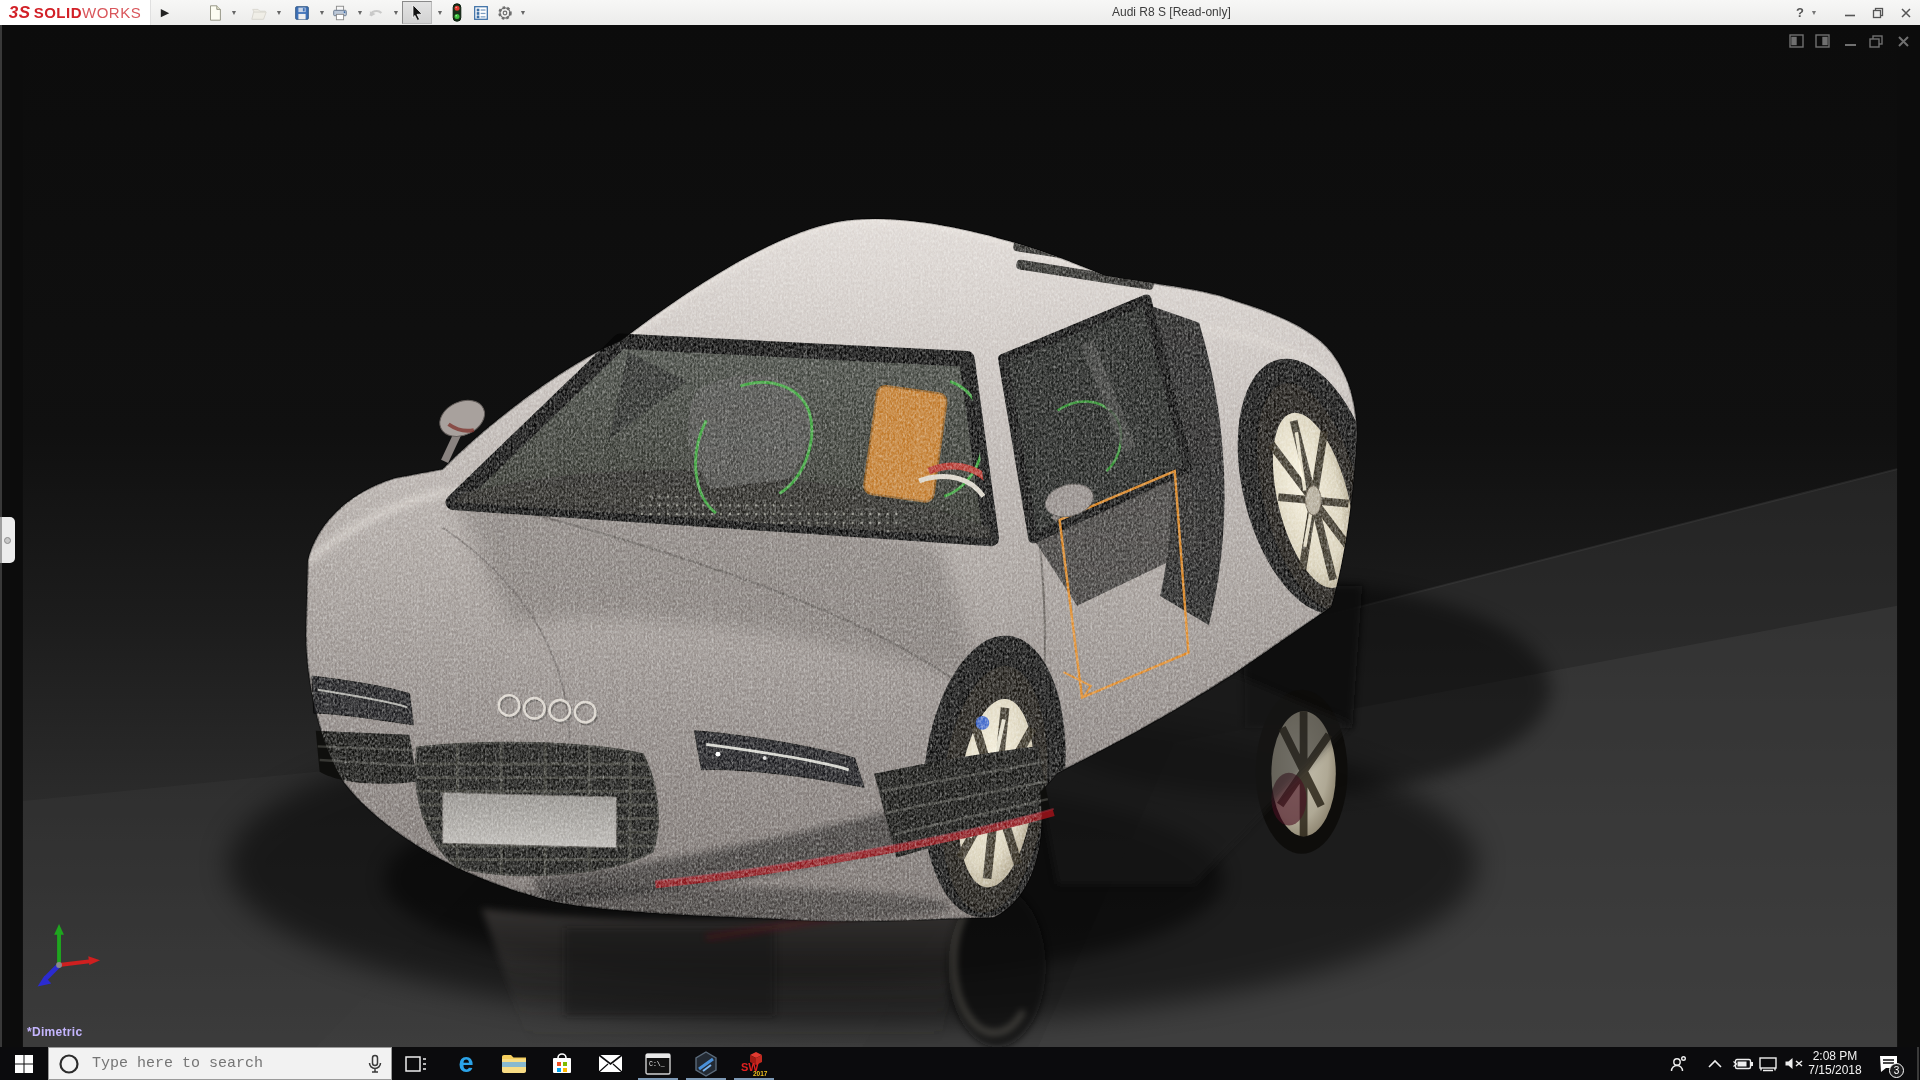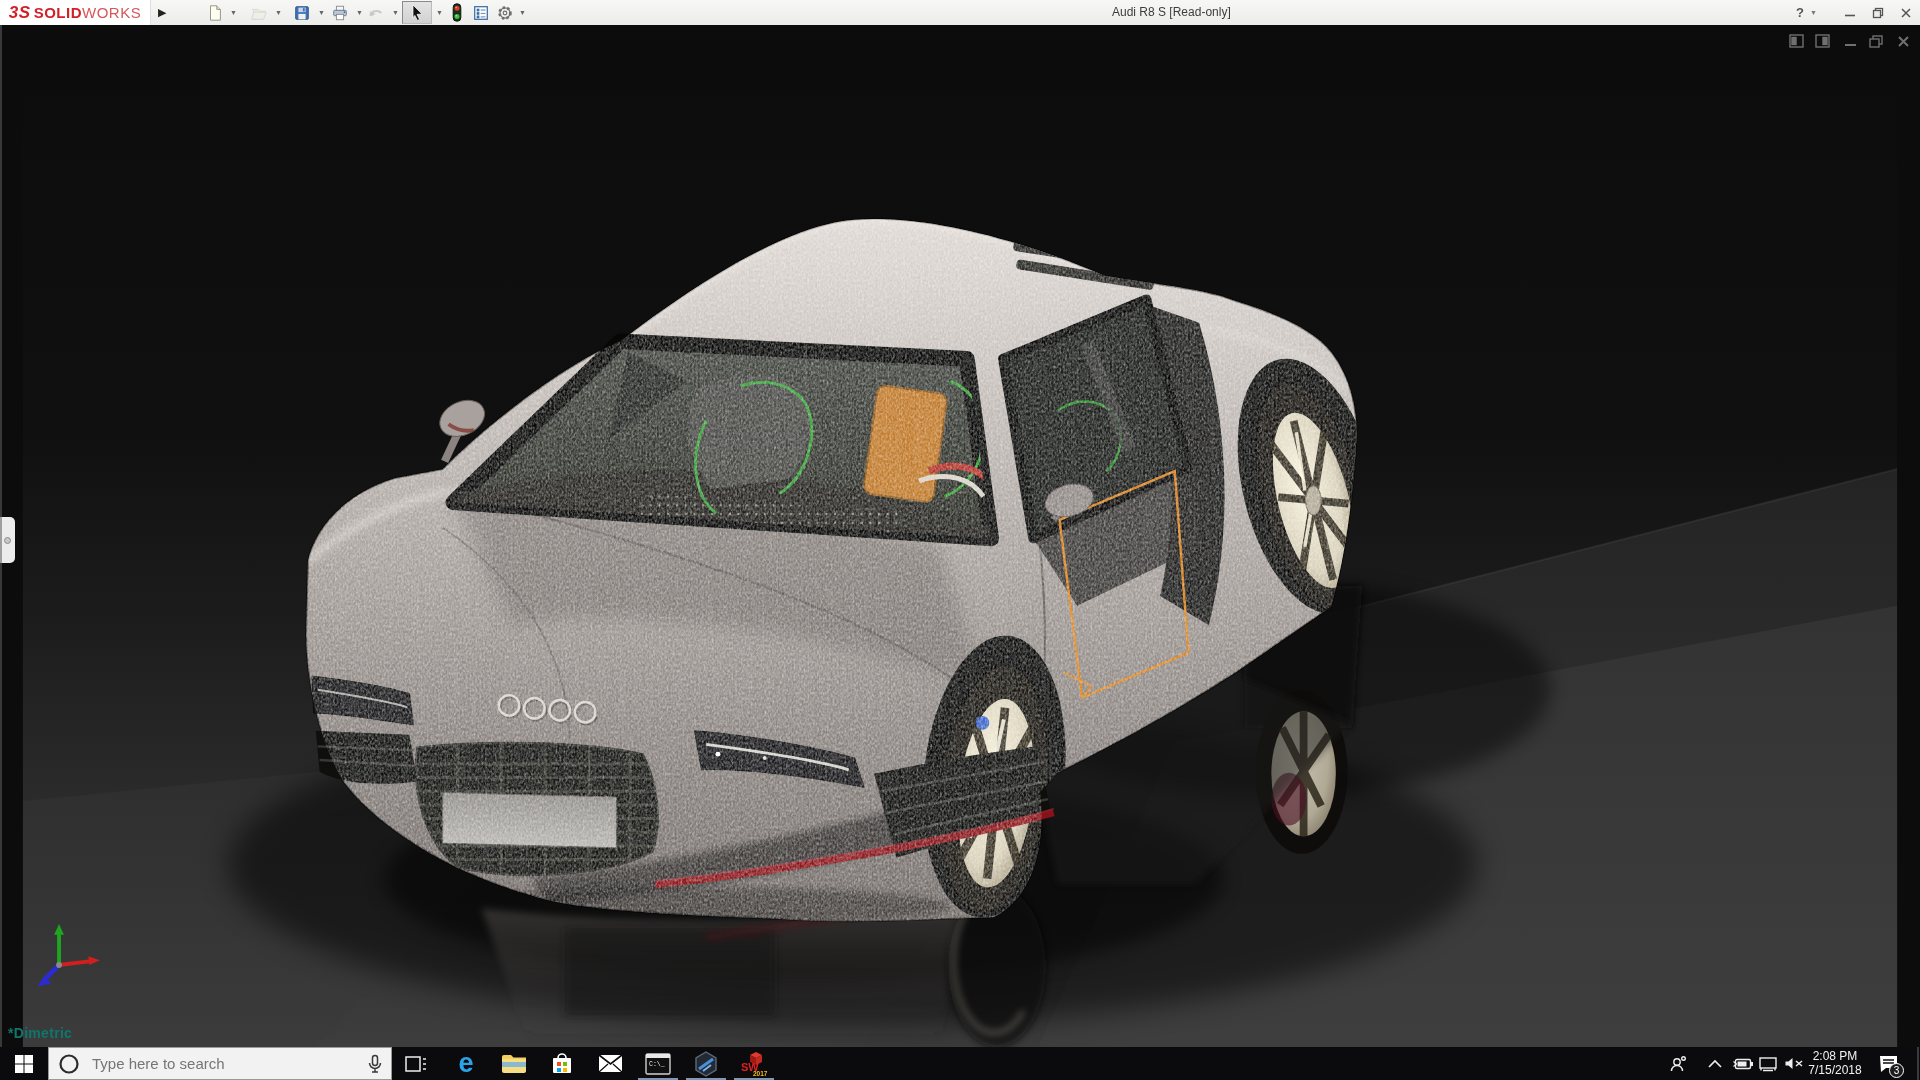--- a/index.html
+++ b/index.html
@@ -2,21 +2,21 @@
 <html><head>
 <meta charset="utf-8">
 <style>
   html,body{margin:0;padding:0;background:#000;}
   body{width:1920px;height:1080px;overflow:hidden;position:relative;
        font-family:"Liberation Sans",sans-serif;-webkit-font-smoothing:antialiased;}
   .abs{position:absolute;}
 
   
   #titlebar{left:0;top:0;width:1920px;height:25px;
-    background:linear-gradient(#f7f7f6,#ececeb);border-bottom:1px solid #d6d5d3;}
+    background:linear-gradient(#f7f7f6,#ececeb);border-bottom:1px solid #d6d5d3;text-align:center;}
   #logo-strip{left:0;top:0;width:150px;height:25px;background:#fff;
     display:flex;align-items:center;justify-content:center;border-right:1px solid #e0e0e0;}
   .brand{color:#d22027;font-size:15px;letter-spacing:.5px;}
   .brand .mark{font-weight:bold;font-style:italic;font-size:17px;margin-right:3px;}
   .brand .bold{font-weight:bold;}
   .brand .light{font-weight:normal;color:#d9565b;}
   #flyout-arrow{left:158px;top:5px;width:14px;height:14px;color:#222;font-size:11px;line-height:14px;}
   .tbtn{top:2px;width:22px;height:21px;display:flex;align-items:center;justify-content:center;}
   .tbtn.disabled{opacity:.45;filter:grayscale(60%);}
   .tdrop{top:9px;width:8px;height:8px;color:#666;font-size:7px;line-height:8px;}
@@ -28,29 +28,29 @@
   #help-btn{left:1788px;font-size:13px;font-weight:bold;}
   #help-drop{left:1810px;top:9px;width:8px;height:8px;color:#777;font-size:7px;line-height:8px;}
 
   
   #viewport{left:0;top:25px;width:1920px;height:1022px;background:#0c0c0c;overflow:hidden;}
   #vp-left-edge{left:0;top:0;width:2px;height:1022px;background:#5f5f5f;opacity:.55;}
   #panel-tab{left:0;top:492px;width:15px;height:46px;background:#ececec;border-radius:0 5px 5px 0;
     display:flex;align-items:center;justify-content:center;}
   #panel-tab .dot{width:7px;height:7px;border-radius:50%;background:#c7c7c7;border:1px solid #8d8d8d;box-sizing:border-box;}
   .docctl{top:7px;width:22px;height:18px;display:flex;align-items:center;justify-content:center;}
-  #view-label{left:8px;top:1000px;font-size:14px;color:#0f766e;font-weight:bold;letter-spacing:.3px;}
+  #view-label{left:27px;top:1000px;font-size:12px;color:#c4b5fd;font-weight:bold;letter-spacing:.3px;}
 
   
   #taskbar{left:0;top:1047px;width:1920px;height:33px;background:#0b0b0d;}
   #start-btn{left:0;top:0;width:48px;height:33px;display:flex;align-items:center;justify-content:center;}
   #search-box{left:48px;top:0;width:344px;height:33px;background:#f2f2f2;border:1px solid #9a9a9a;
     box-sizing:border-box;display:flex;align-items:center;}
   #search-box input{border:none;outline:none;background:transparent;font-size:15px;color:#c2410c;
-    font-family:Liberation Sans, sans-serif;width:250px;}
+    font-family:Liberation Mono, monospace;width:250px;}
   .tb-ic{top:0;width:48px;height:33px;display:flex;align-items:center;justify-content:center;}
   .runline{top:31px;height:2px;background:#7d99b5;}
   #tray-clock{left:1802px;top:2px;width:66px;height:29px;color:#f2f2f2;font-size:12px;
     text-align:center;line-height:14px;}
   .badge{left:1889px;top:1063px;width:15px;height:15px;border-radius:50%;background:#1d1d1f;
     border:1.5px solid #fff;color:#fff;font-size:10px;display:flex;align-items:center;justify-content:center;box-sizing:border-box;}
 </style>
 </head>
 <body>
 

